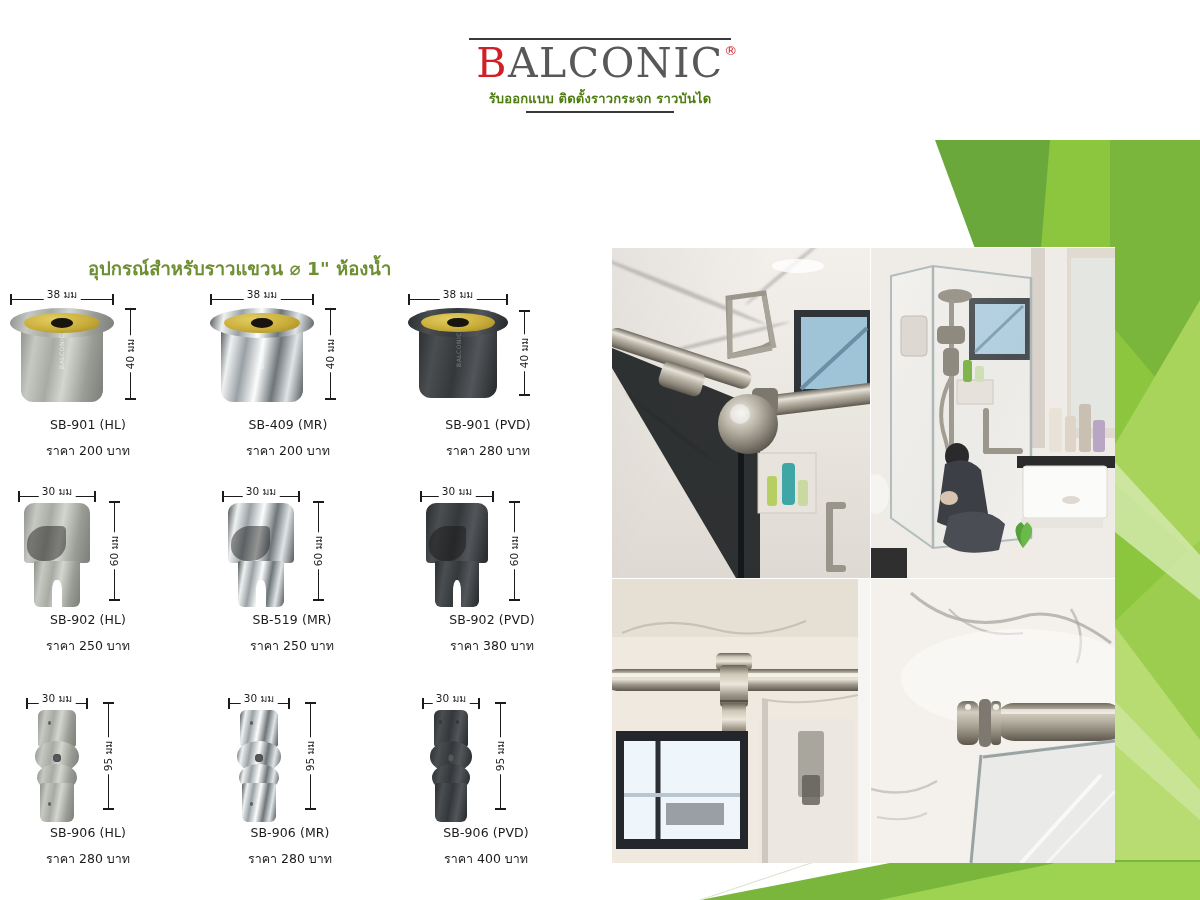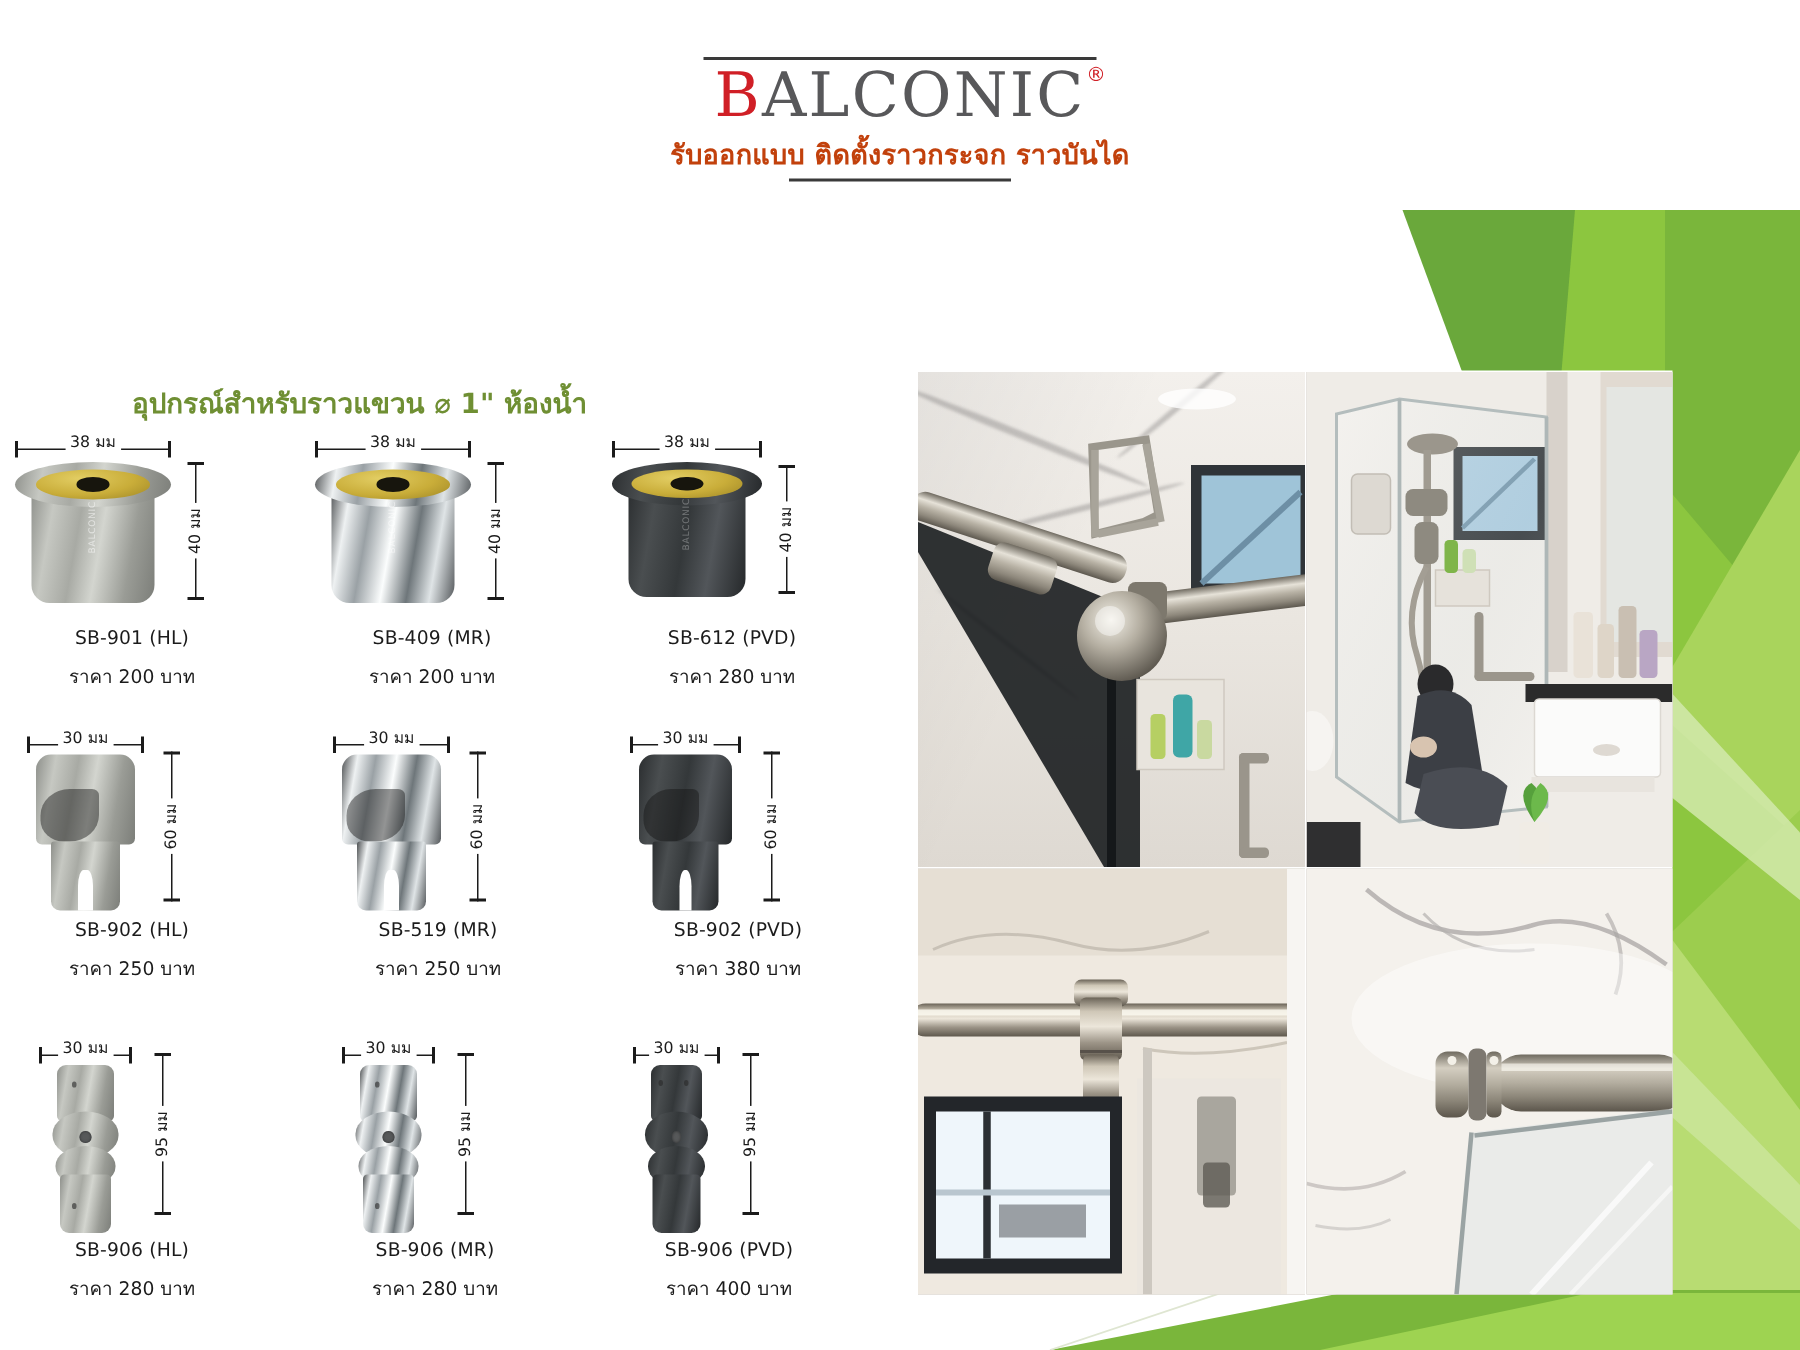--- a/index.html
+++ b/index.html
@@ -42,23 +42,23 @@
     white-space: nowrap;
   }
   #logo-word .b-red { color: #d01f26; }
   #logo-reg {
     position: absolute; top: 2px; right: -15px;
     font-size: 13px; color: #d01f26;
     font-family: "DejaVu Sans", sans-serif;
   }
   #logo-tag {
     margin-top: 3px;
-    font-size: 18px;
+    font-size: 13px;
     font-weight: bold;
-    color: #c2410c;
+    color: #4d7c0f;
     letter-spacing: .2px;
     white-space: nowrap;
   }
   #logo-rule-bot {
     width: 148px; height: 2px; background: #3a3a3a;
     margin: 2px auto 0 auto;
   }
   #deco-svg { position: absolute; left: 0; top: 0; z-index: 1; }
 
   
@@ -381,21 +381,21 @@
               <div class="slot"></div>
             <div class="brand">BALCONIC</div>
           </div>
           <div class="dim-right" style="left:128px; top:22px; height:86px;">
             <div class="line"></div>
               <div class="cap-t"></div>
               <div class="cap-b"></div>
             <div class="lbl">40 มม</div>
           </div>
         </div>
-        <div class="prod-code">SB-612 (PVD)</div>
+        <div class="prod-code">SB-901 (PVD)</div>
         <div class="prod-price">ราคา 280 บาท</div>
       </div>
     </div>
 
     <div class="prod-row" style="top:197px;">
 
       <div class="prod-cell" style="left:-12px; top:0;">
         <div class="prod-figure" style="height:122px;">
           <div class="dim-top" style="width:78px; margin-left:30px;">
             <div class="line"></div>

